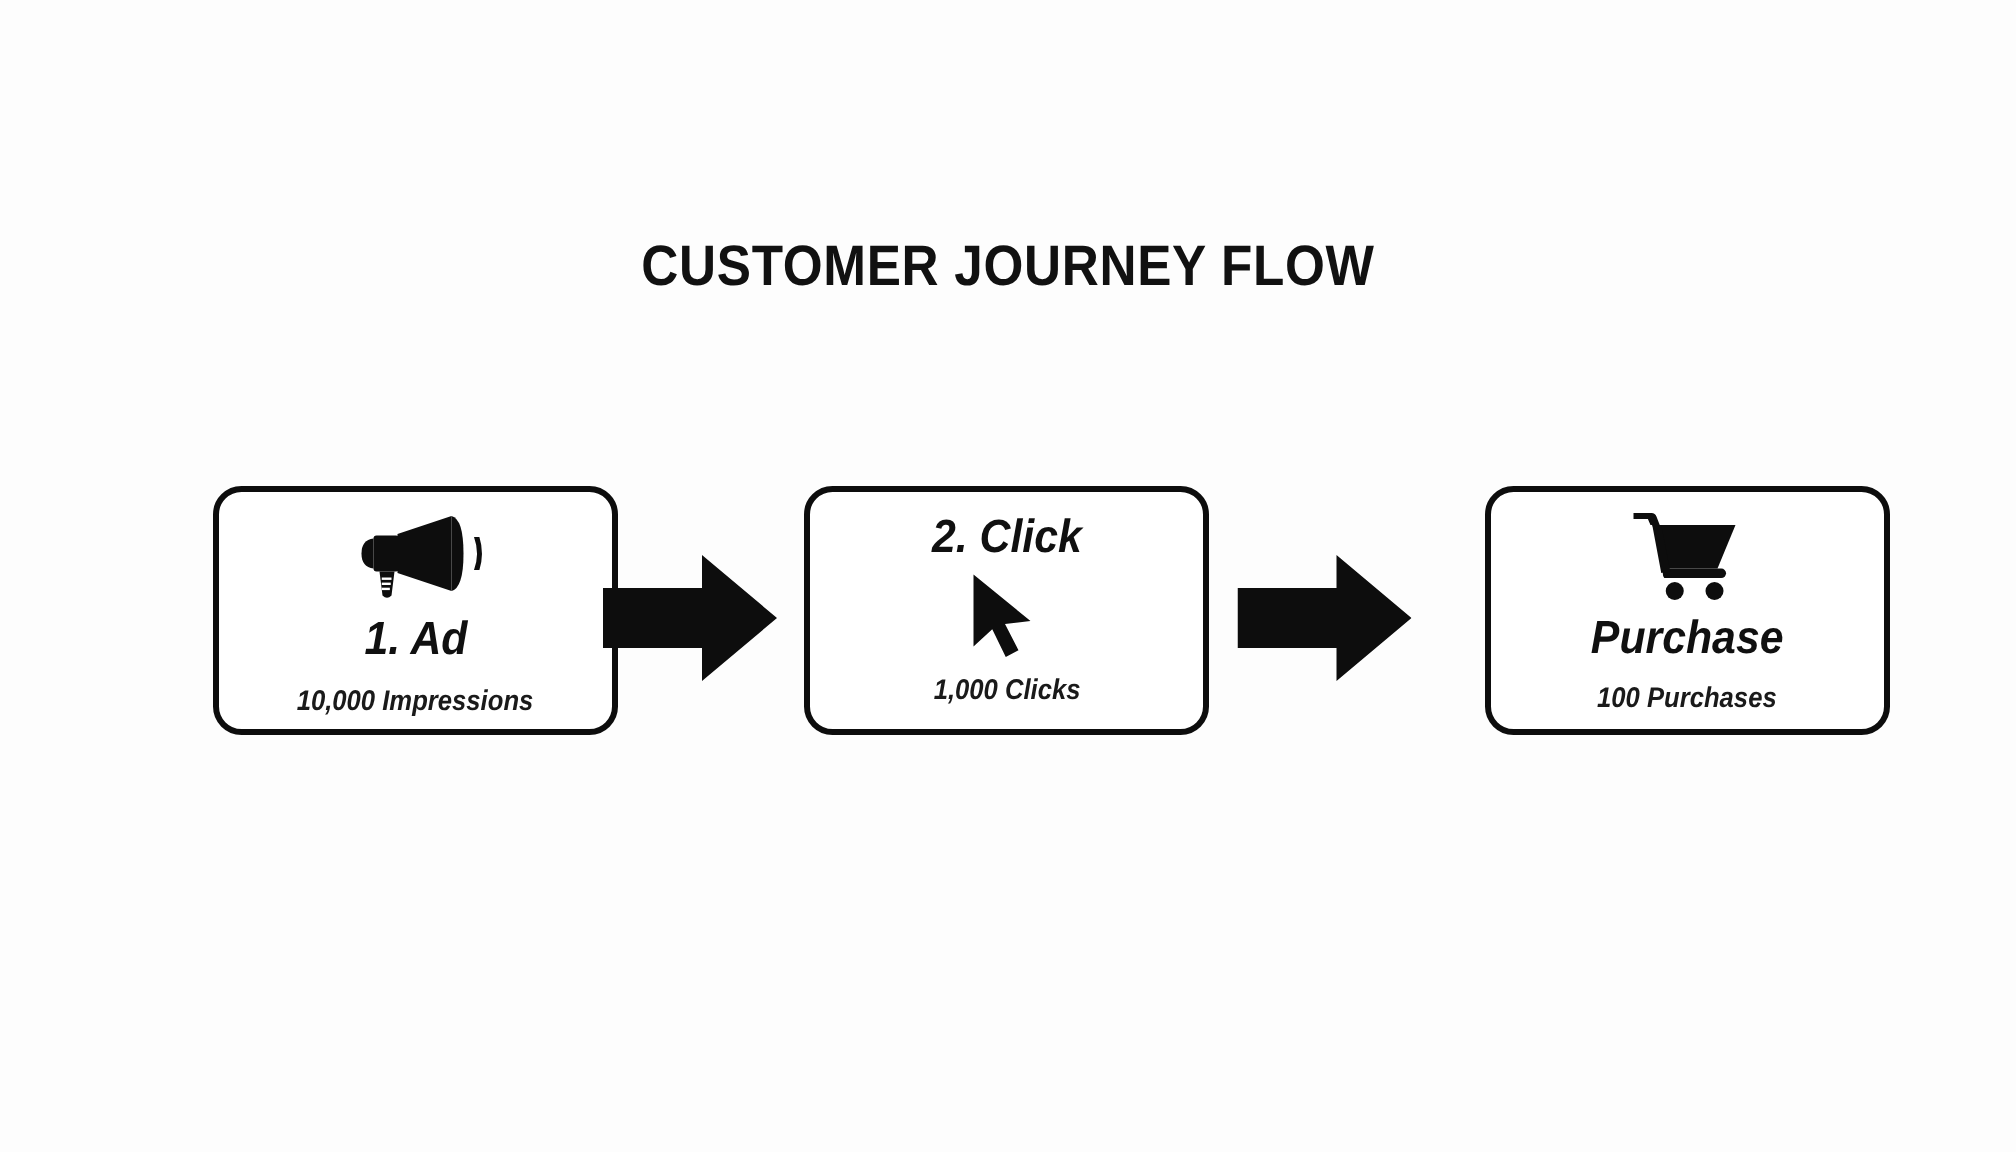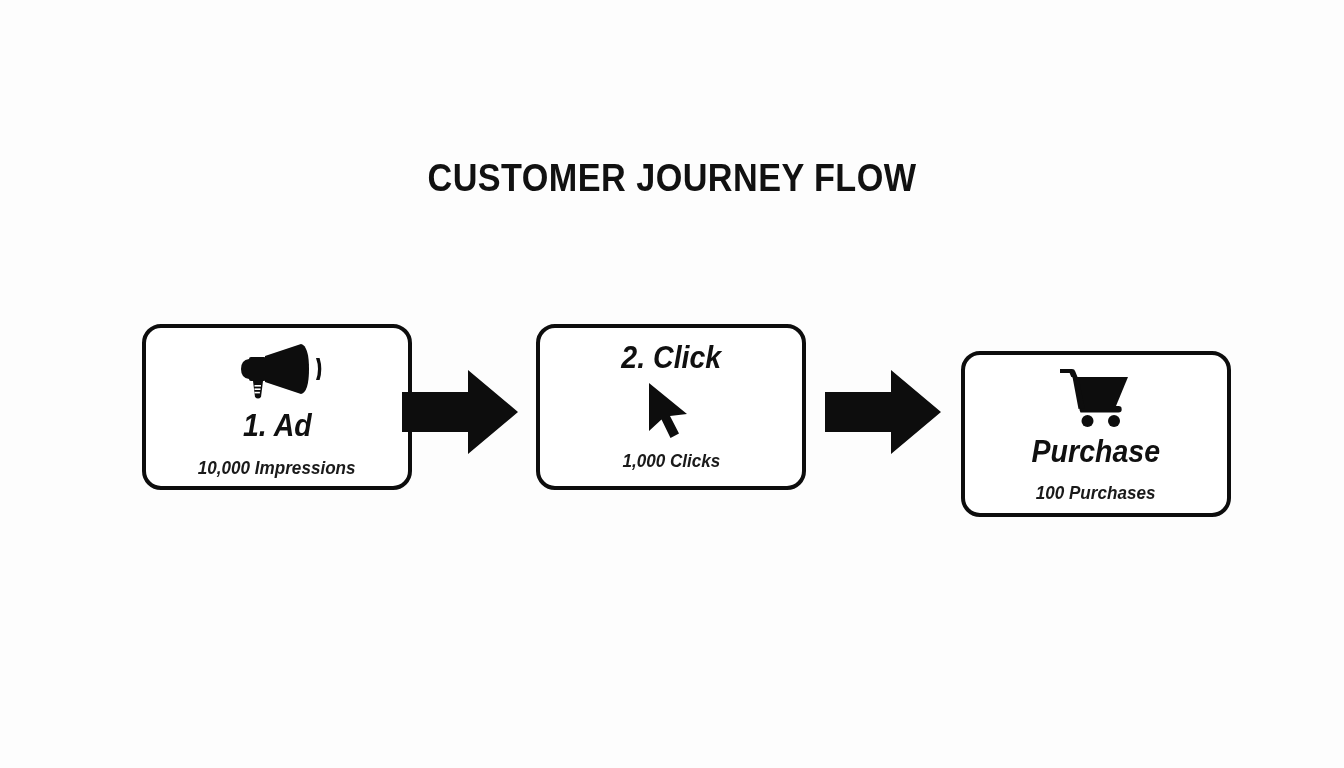--- a/index.html
+++ b/index.html
@@ -58,21 +58,21 @@
     border-radius: 19px;
     background: #ffffff;
     display: flex;
     flex-direction: column;
     align-items: center;
     font-style: italic;
   }
 
   .stage-1 { left: 111px; margin-left: 31px; }
   .stage-2 { left: 536px; }
-  .stage-3 { left: 961px; margin-top: 27px; }
+  .stage-3 { left: 990px; }
 
   
   .icon-wrap {
     display: flex;
     align-items: center;
     justify-content: center;
     color: #0d0d0d;
   }
 
   .stage-label {

